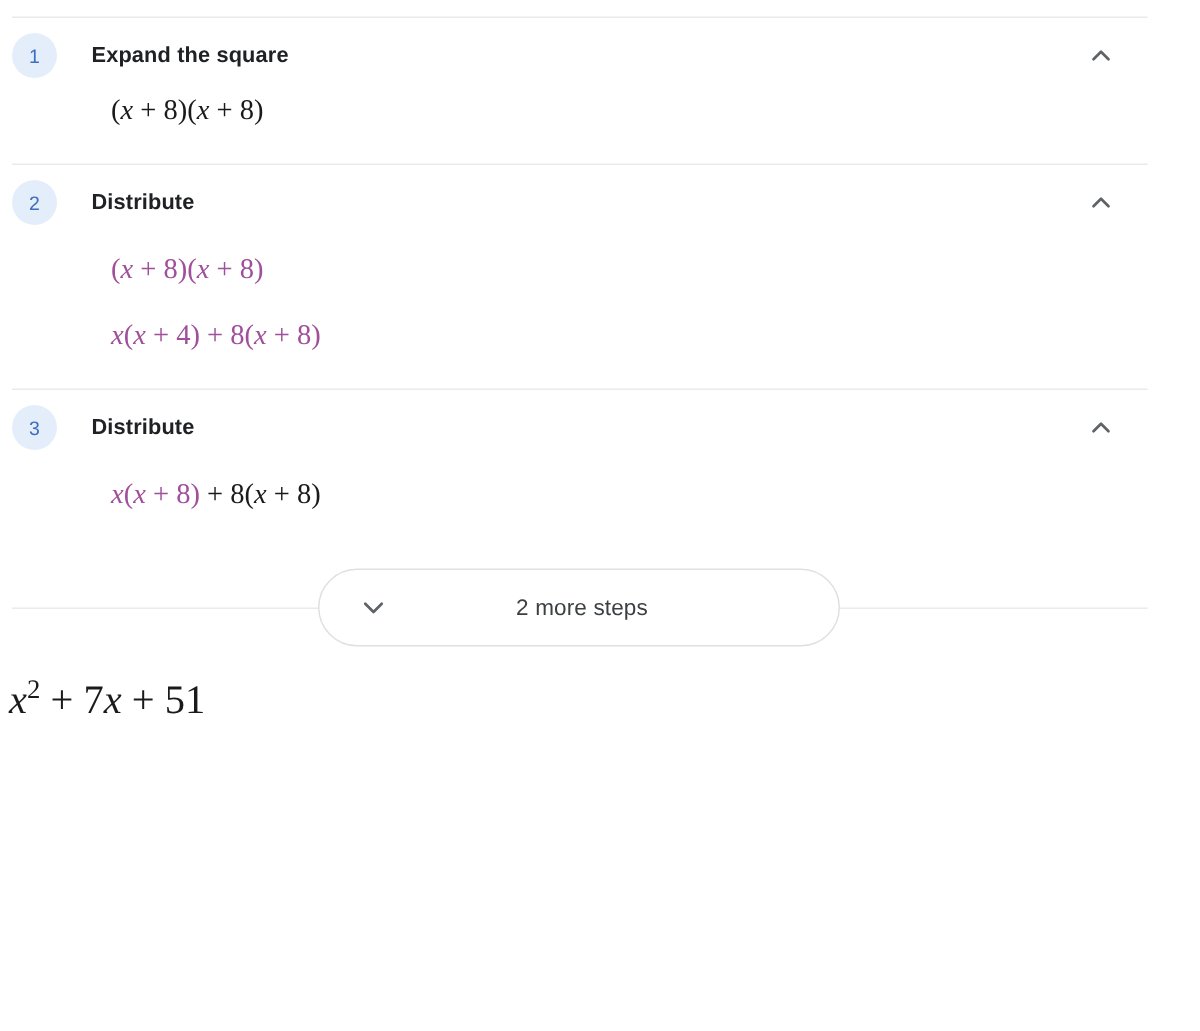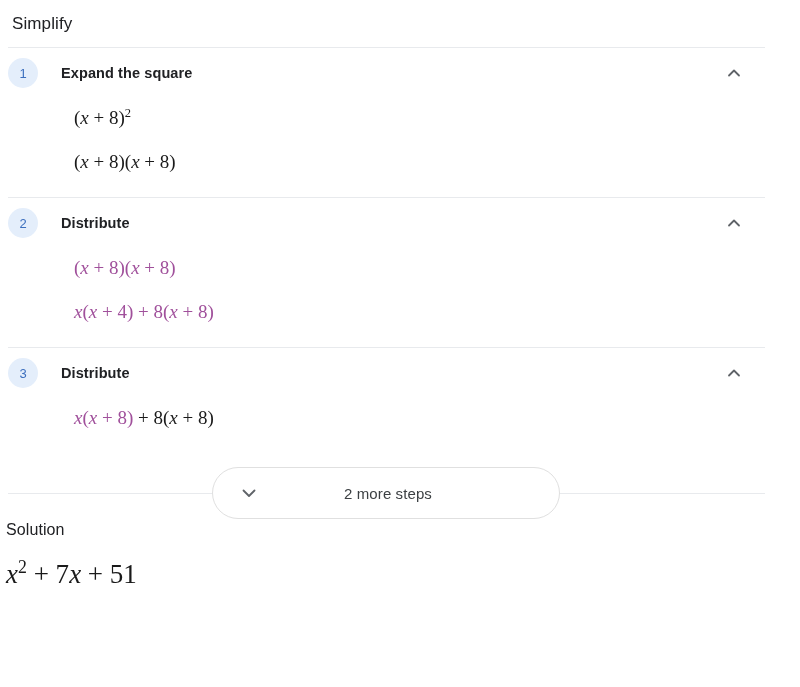--- a/index.html
+++ b/index.html
@@ -167,37 +167,35 @@
     margin-top: 18px;
     line-height: 30px;
     white-space: nowrap;
   }
 </style>
 </head>
 <body>
 
 <div class="panel">
 
-  <div class="panel-title">Simplify</div>
 
   <div class="divider"></div>
 
   <div id="steps-container">
       <div class="step">
         <div class="step-header">
           <div class="step-badge">1</div>
           <div class="step-title">Expand the square</div>
           <span class="chevron">
             <svg width="20" height="20" viewBox="0 0 20 20">
               <path d="M5 12.5 L10 7.5 L15 12.5" fill="none" stroke="#5f6368" stroke-width="1.8" stroke-linecap="round" stroke-linejoin="round"></path>
             </svg>
           </span>
         </div>
         <div class="math-body">
-          <div class="math-line first"><span>(</span><span class="mi">x</span><span> + 8)</span><span class="sup">2</span></div>
           <div class="math-line second"><span>(</span><span class="mi">x</span><span> + 8)(</span><span class="mi">x</span><span> + 8)</span></div>
         </div>
       </div>
       <div class="divider"></div>
       <div class="step">
         <div class="step-header">
           <div class="step-badge">2</div>
           <div class="step-title">Distribute</div>
           <span class="chevron">
             <svg width="20" height="20" viewBox="0 0 20 20">
@@ -232,16 +230,15 @@
     <div class="more-pill">
       <span class="chev-down">
         <svg width="20" height="20" viewBox="0 0 20 20">
           <path d="M4.5 7.5 L10 13 L15.5 7.5" fill="none" stroke="#5f6368" stroke-width="1.8" stroke-linecap="round" stroke-linejoin="round"></path>
         </svg>
       </span>
       <span class="more-label">2 more steps</span>
     </div>
   </div>
 
-  <div class="solution-title">Solution</div>
   <div class="solution-math" id="solution-math"><span class="mi">x</span><span class="sup">2</span><span> + 7</span><span class="mi">x</span><span> + 51</span></div>
 
 </div>
 
 </body></html>

